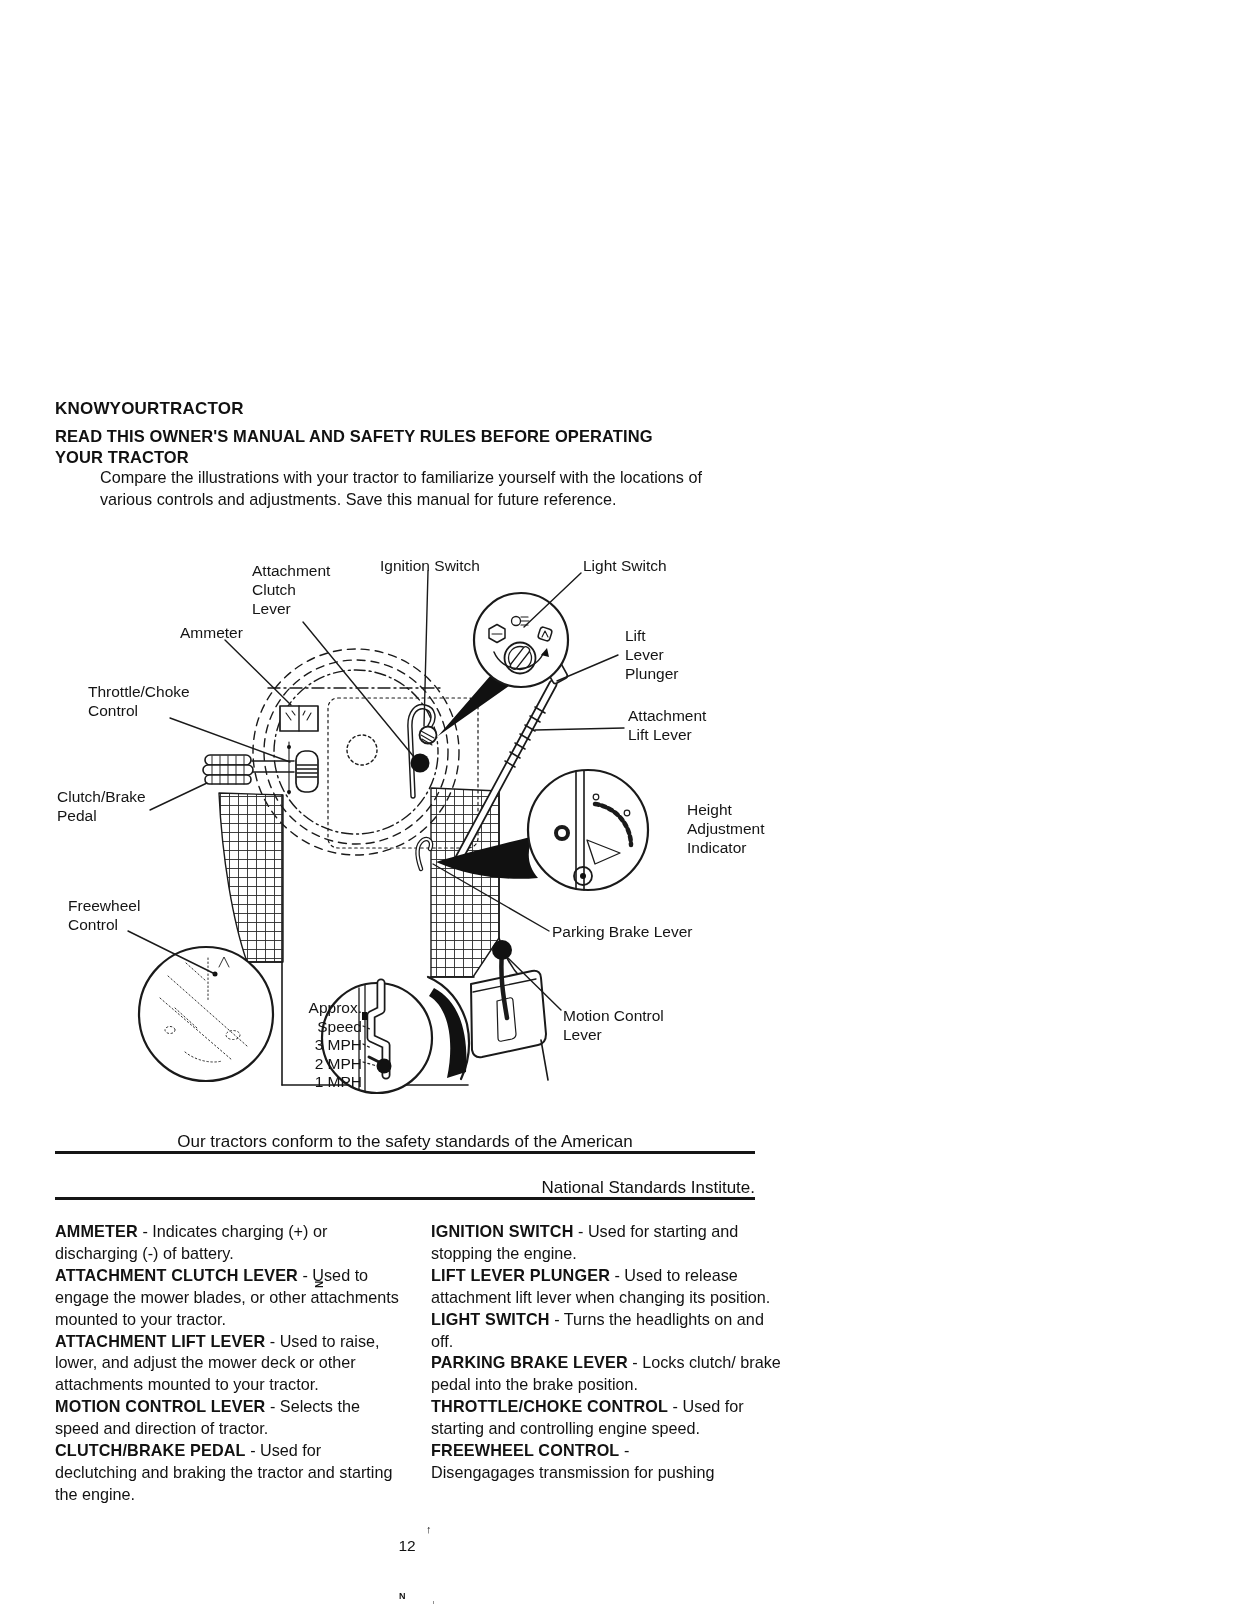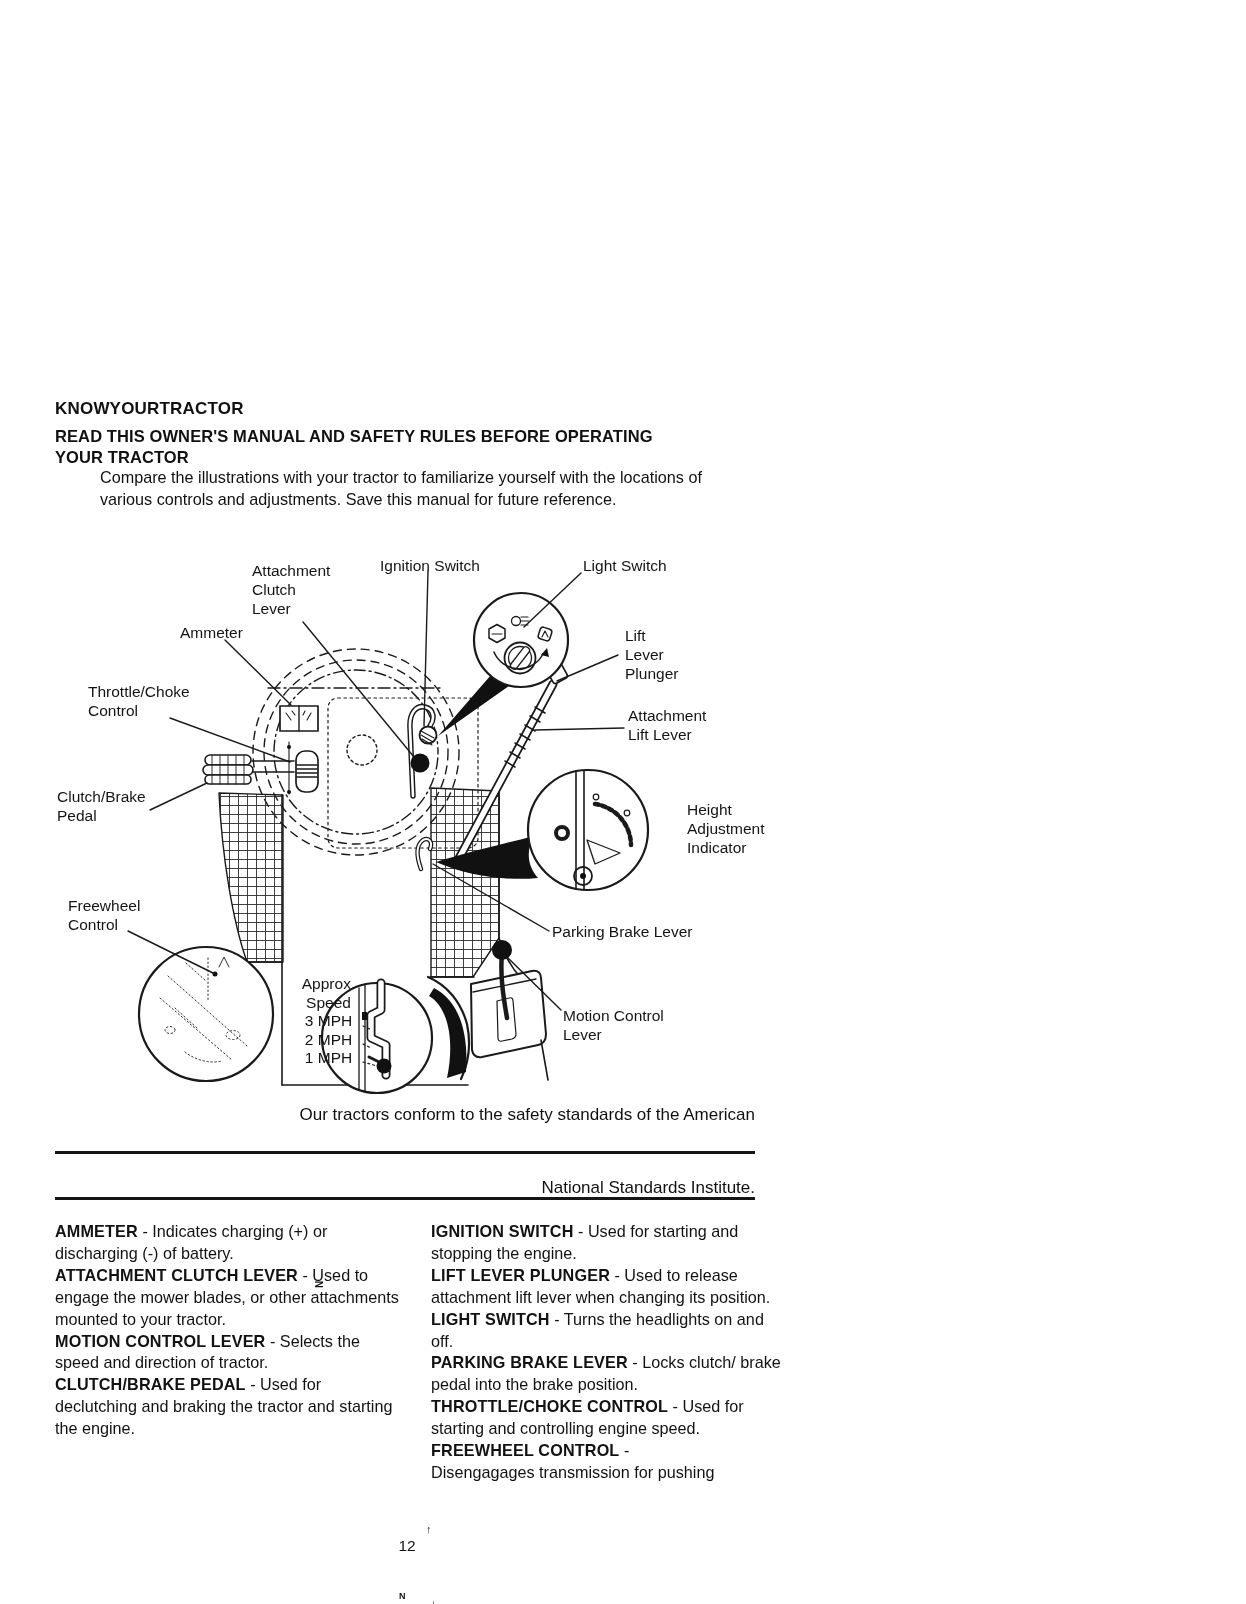--- a/index.html
+++ b/index.html
@@ -6,21 +6,21 @@
   body{
     width:1246px;height:1604px;position:relative;background:#ffffff;
     font-family:"Liberation Sans",sans-serif;color:#111;
     -webkit-font-smoothing:antialiased;overflow:hidden;
   }
   .abs{position:absolute;}
   .h1{font-size:17px;font-weight:700;letter-spacing:.2px;white-space:pre-line;}
   .h2{font-size:16.5px;font-weight:700;line-height:21px;white-space:pre-line;letter-spacing:.1px;}
   .intro{font-size:16.2px;line-height:21.5px;white-space:pre-line;margin-left:45px;}
   .dlabel{position:absolute;font-size:15.5px;line-height:19px;white-space:pre-line;color:#141414;}
-  .dlabel.ra{text-align:center;}
+  .dlabel.ra{text-align:right;margin-top:24px;}
   .glyph{position:absolute;color:#111;font-weight:700;}
   .rule{position:absolute;left:55px;width:700px;height:3px;background:#151515;}
   .notice-line{position:absolute;left:55px;width:700px;text-align:center;font-size:17px;color:#111;}
   .defcol{position:absolute;font-size:16.2px;line-height:21.9px;color:#121212;}
   .defcol p{margin:0;}
   .defcol b{font-weight:700;letter-spacing:.15px;}
   .defcol span{white-space:pre-line;}
   .pageno{position:absolute;font-size:15.5px;}
   svg{position:absolute;left:40px;top:535px;}
 </style>
@@ -233,27 +233,28 @@
 1 MPH</div>
 <div class="dlabel" style="left:563px;top:1006px;">Motion Control
 Lever</div>
 
 <div class="glyph" style="left:316px;top:1279px;font-size:10px;transform:rotate(-90deg);">N</div>
 <div class="glyph" style="left:426px;top:1523px;font-size:11px;font-weight:400;">↑</div>
 <div class="glyph" style="left:431px;top:1597px;font-size:11px;font-weight:400;">↓</div>
 <div class="glyph" style="left:399px;top:1591px;font-size:9px;">N</div>
 
 <div class="rule" style="top:1151px;"></div>
-<div class="notice-line" style="top:1105px;text-align:right;">Our tractors conform to the safety standards of the American</div>
+<div class="notice-line" style="top:1132px;">Our tractors conform to the safety standards of the American</div>
 <div class="notice-line" style="top:1178px;text-align:right;">National Standards Institute.</div>
 <div class="rule" style="top:1197px;"></div>
 
 <div class="defcol" style="left:55px;top:1221px;width:348px;">
   <p class="def"><b>AMMETER</b><span> - Indicates charging (+) or discharging (-) of battery.</span></p>
   <p class="def"><b>ATTACHMENT CLUTCH LEVER</b><span> - Used to engage the mower blades, or other attachments mounted to your tractor.</span></p>
+  <p class="def"><b>ATTACHMENT LIFT LEVER</b><span> - Used to raise, lower, and adjust the mower deck or other attachments mounted to your tractor.</span></p>
   <p class="def"><b>MOTION CONTROL LEVER</b><span> - Selects the speed and direction of tractor.</span></p>
   <p class="def"><b>CLUTCH/BRAKE PEDAL</b><span> - Used for declutching and braking the tractor and starting the engine.</span></p>
 </div>
 <div class="defcol" style="left:431px;top:1221px;width:352px;">
   <p class="def"><b>IGNITION SWITCH</b><span> - Used for starting and stopping the engine.</span></p>
   <p class="def"><b>LIFT LEVER PLUNGER</b><span> - Used to release attachment lift lever when changing its position.</span></p>
   <p class="def"><b>LIGHT SWITCH</b><span> - Turns the headlights on and off.</span></p>
   <p class="def"><b>PARKING BRAKE LEVER</b><span> - Locks clutch/ brake pedal into the brake position.</span></p>
   <p class="def"><b>THROTTLE/CHOKE CONTROL</b><span> - Used for starting and controlling engine speed.</span></p>
   <p class="def"><b>FREEWHEEL CONTROL</b><span> -

